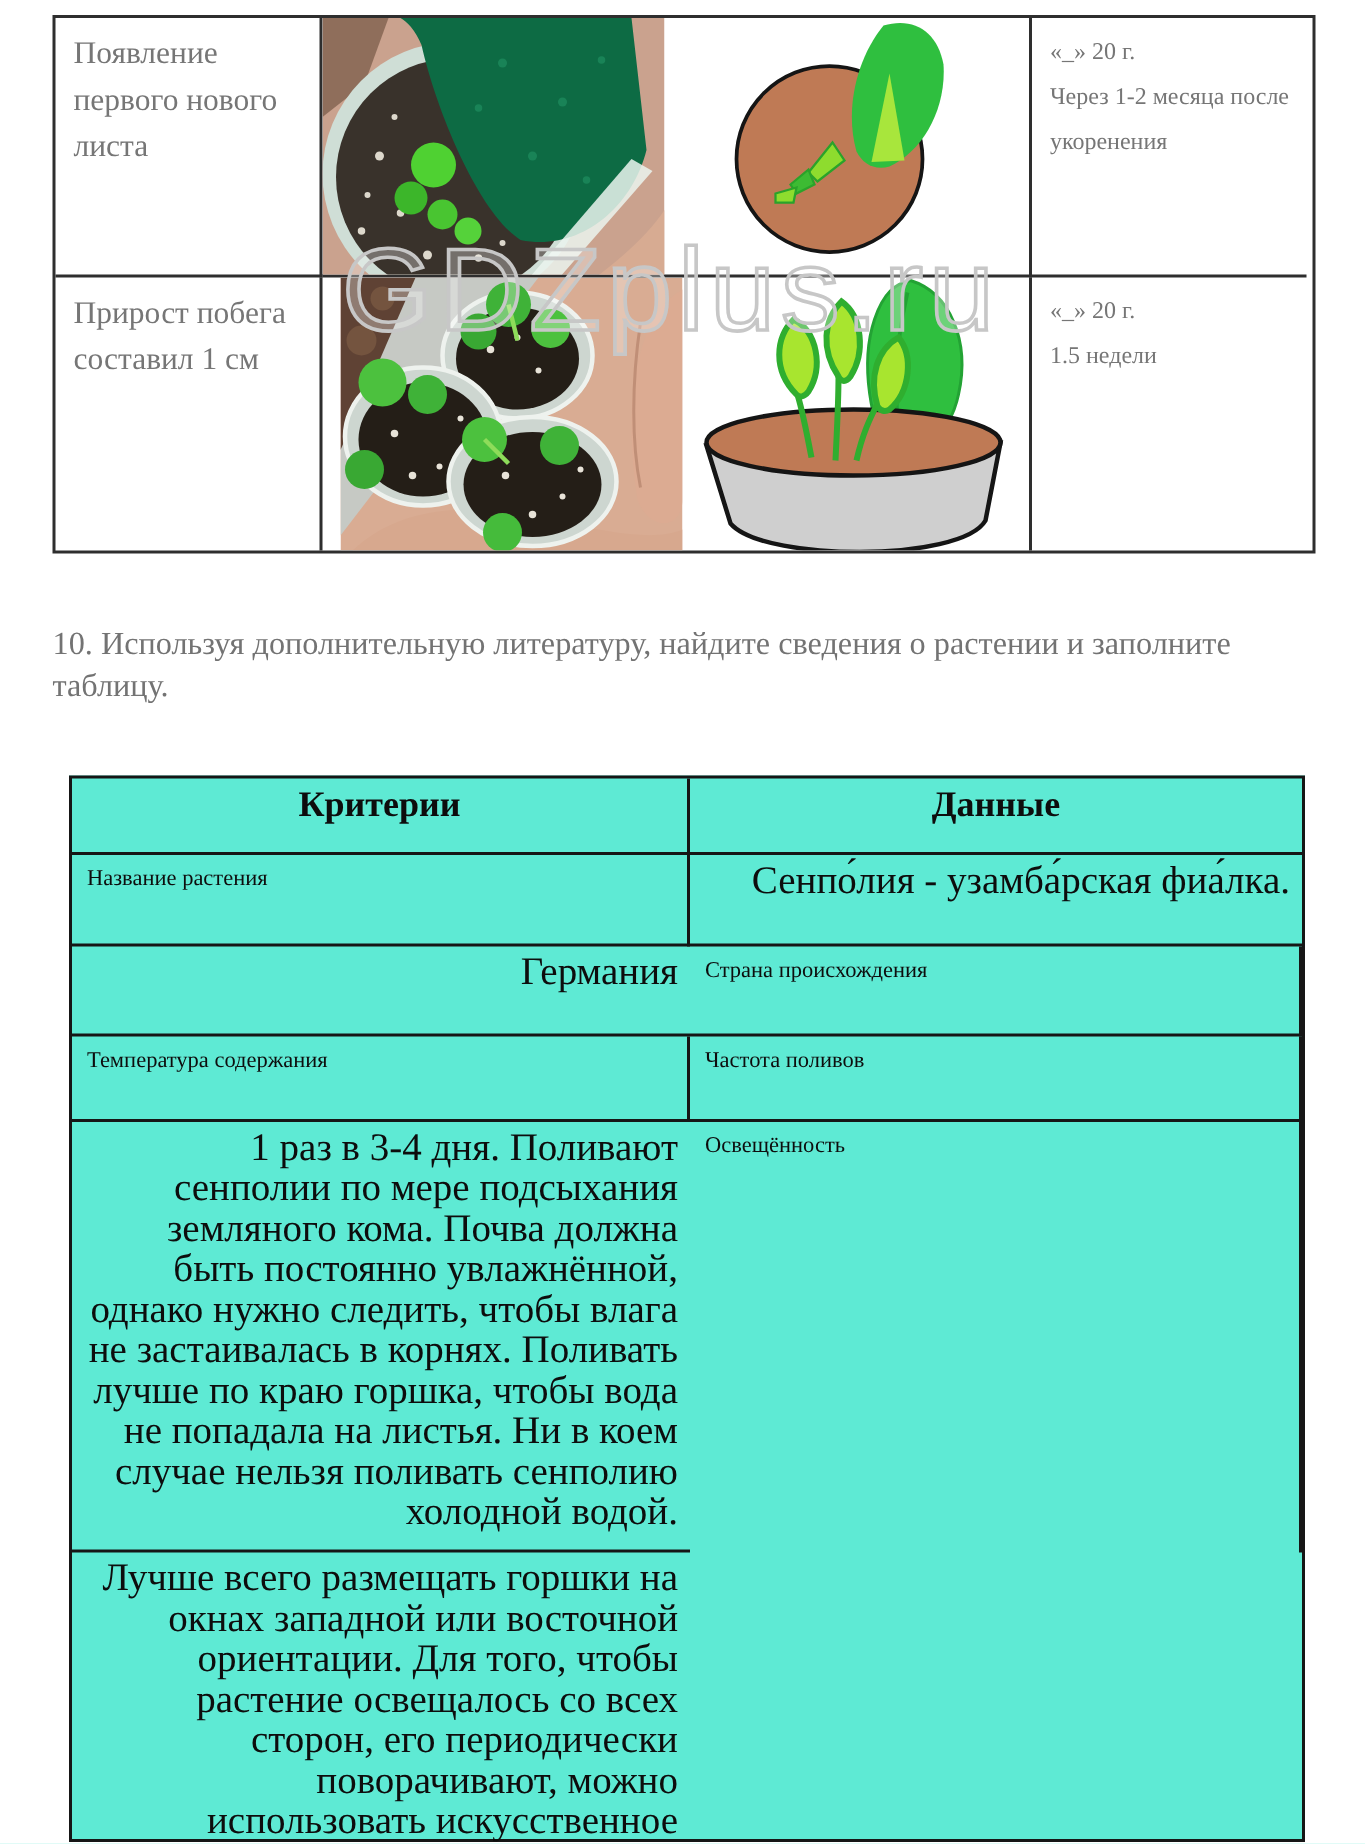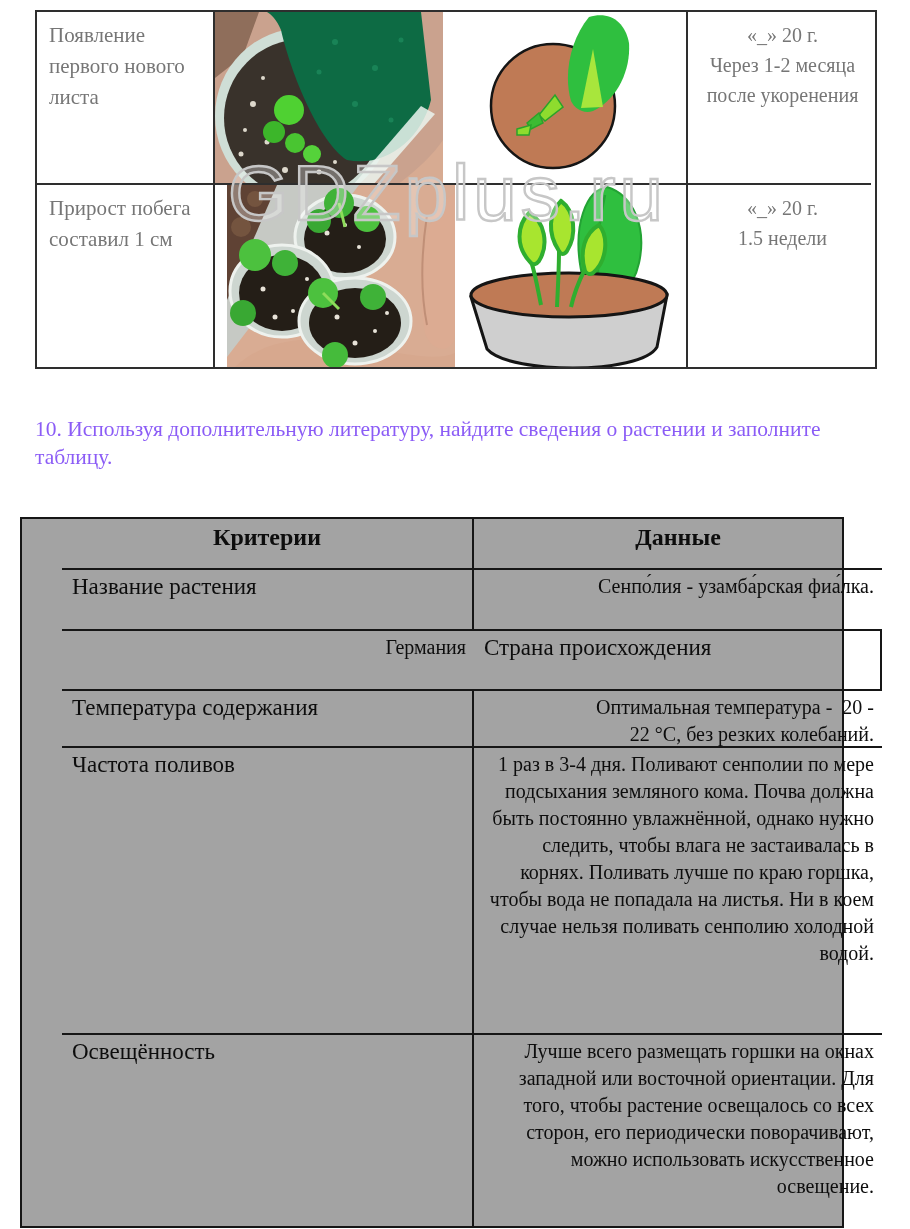--- a/index.html
+++ b/index.html
@@ -21,58 +21,57 @@
   .obs-cell { border-right:2px solid #2e2e2e; border-bottom:2px solid #2e2e2e; }
   .obs-cell.last-col { border-right:none; }
   .obs-cell.last-row { border-bottom:none;padding-left:12px; }
   .obs-stage {
     padding:8px 8px 0 12px; font-size:21px; line-height:31px; color:#767676;
   }
   .obs-media { padding:0; display:flex; align-items:stretch; overflow:hidden; }
   .obs-media svg.photo { display:block; flex:0 0 228px; }
   .draw-wrap { flex:1 1 auto; display:flex; align-items:center; justify-content:center; }
   .obs-date {
-    padding:8px 6px 0 12px; font-size:20px; line-height:30px; color:#767676;text-align:center;
+    padding:8px 6px 0 12px; font-size:16px; line-height:30px; color:#767676;
   }
 
   
   .watermark {
     position:absolute; left:228px; top:148px; z-index:6;
     font-family:"Liberation Sans", sans-serif;
     font-size:78px; letter-spacing:4px; font-weight:400;
     color:rgba(255,255,255,0.30);
     -webkit-text-stroke:2.4px #c7c7c7;
     pointer-events:none; white-space:nowrap;
   }
 
   
   .task-text {
     position:absolute; left:35px; top:415px; width:818px;
-    font-size:21.5px; line-height:28px; color:#8b5cf6;
+    font-size:21.5px; line-height:28px; color:#737373;
   }
 
   
   .info-table {
-    position:absolute; left:20px; top:517px; width:824px;
+    position:absolute; left:46px; top:517px; width:824px;
     display:grid;
     grid-template-columns:412px 408px;
     grid-template-rows:51px 61px 60px 57px 287px 191px;
-    border:2px solid #161616; background:#a3a3a3;
+    border:2px solid #161616; background:#5eead4;
     color:#0d0d0d;
-    padding-left:40px;
   }
   .info-cell { border-right:2px solid #161616; border-bottom:2px solid #161616; }
   .info-cell.col2 { border-right:none;text-align:right; }
   .info-cell.last-row { border-bottom:none; }
   .info-header {
     display:flex; justify-content:center; align-items:flex-start;
     padding-top:5px; font-weight:bold; font-size:24px;
   }
-  .cell-criterion { padding:3px 8px 0 10px; font-size:23px; line-height:27px; }
-  .cell-data { padding:3px 8px 0 11px; font-size:20px; line-height:27px; white-space:pre-wrap; }
+  .cell-criterion { padding:3px 8px 0 10px; font-size:15px; line-height:27px; }
+  .cell-data { padding:3px 8px 0 11px; font-size:26px; line-height:27px; white-space:pre-wrap; }
 </style>
 </head>
 <body>
 
 <div class="page">
 
   <div class="obs-table">
 
     <div class="obs-cell obs-stage">Появление первого нового листа</div>
 
@@ -217,22 +216,20 @@
     <div class="info-cell info-header">Критерии</div>
     <div class="info-cell info-header col2">Данные</div>
 
     <div class="info-cell cell-criterion">Название растения</div>
     <div class="info-cell cell-data col2">Сенпо́лия - узамба́рская фиа́лка.</div>
 
     <div class="info-cell cell-data col2">Германия</div>
     <div class="info-cell cell-criterion">Страна происхождения</div>
 
     <div class="info-cell cell-criterion">Температура содержания</div>
-    <div class="info-cell cell-data col2">Оптимальная температура -  20 -
-22 °C, без резких колебаний.</div>
 
     <div class="info-cell cell-criterion">Частота поливов</div>
     <div class="info-cell cell-data col2">1 раз в 3-4 дня. Поливают сенполии по мере подсыхания земляного кома. Почва должна быть постоянно увлажнённой, однако нужно следить, чтобы влага не застаивалась в корнях. Поливать лучше по краю горшка, чтобы вода не попадала на листья. Ни в коем случае нельзя поливать сенполию холодной водой.</div>
 
     <div class="info-cell cell-criterion last-row">Освещённость</div>
     <div class="info-cell cell-data col2 last-row">Лучше всего размещать горшки на окнах западной или восточной ориентации. Для того, чтобы растение освещалось со всех сторон, его периодически поворачивают, можно использовать искусственное освещение.</div>
   </div>
 
 </div>
 

